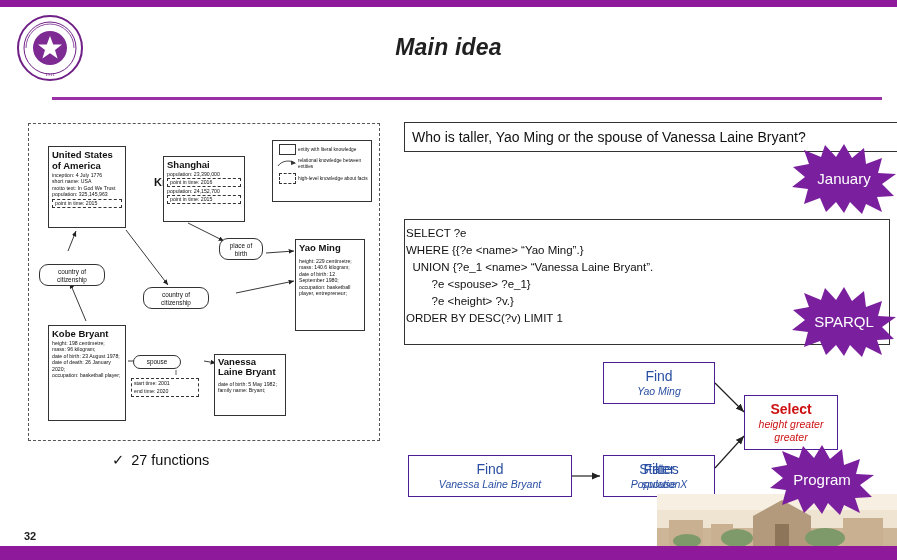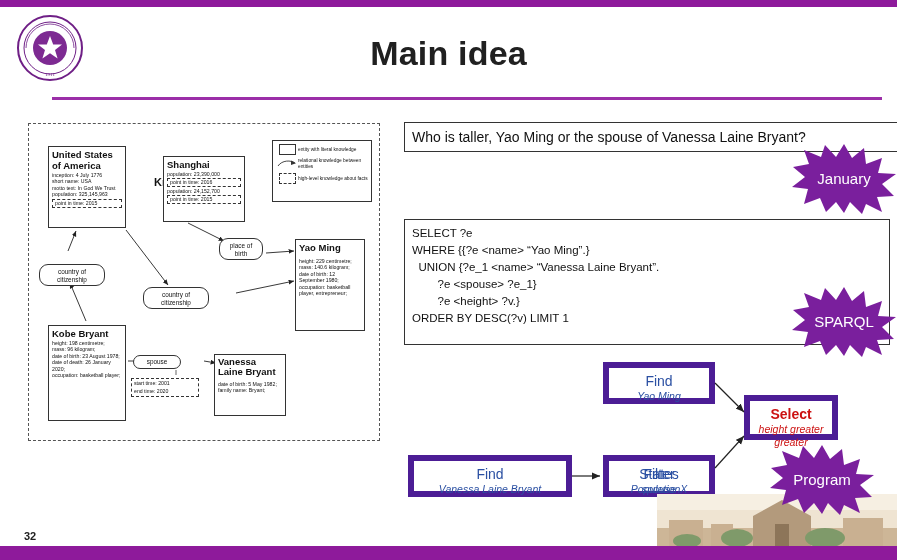--- a/index.html
+++ b/index.html
@@ -32,24 +32,25 @@
     position: absolute;
     left: 52px; top: 97px;
     width: 830px; height: 3px;
     background: #9b2fa8;
   }
   .slide-title {
     position: absolute;
     left: 0; top: 34px;
     width: 897px;
     text-align: center;
-    font-size: 34px;
+    font-size: 23px;
     font-weight: bold;
     color: #202020;
     letter-spacing: 0.2px;
+    font-style: italic;
   }
   .page-number {
     position: absolute;
     left: 24px; bottom: 18px;
     font-size: 11px;
     font-weight: bold;
     color: #202020;
   }
 
   
@@ -162,31 +163,31 @@
     font-size: 14px;
     color: #111;
   }
   .sbox {
     position: absolute;
     left: 404px; top: 219px;
     width: 486px; height: 126px;
     border: 1px solid #333;
     background: #fff;
     box-sizing: border-box;
-    padding: 5px 0 0 7px;
+    padding: 5px 0 0 1px;
     font-size: 11.5px;
     line-height: 17px;
     color: #111;
     white-space: pre;
   }
 
   
   .pbox {
     position: absolute;
-    border: 6px solid #4c1d95;
+    border: 1px solid #4c1d95;
     background: #fff;
     box-sizing: border-box;
     text-align: center;
     padding-top: 5px;
   }
   .pbox .f {
     font-size: 14px;
     color: #2a4fa2;
     line-height: 17px;
   }
@@ -421,41 +422,44 @@
       <div class="f2">Filter</div>
       <div class="a2">PopulationX</div>
     </div>
     <div class="overlap-b">
       <div class="f">States</div>
       <div class="a">spouse</div>
     </div>
   </div>
 </div>
 
-<div class="pbox sel" style="left:744px; top:395px; width:94px; height:45px;">
+<div class="pbox sel" style="left:744px; top:395px; width:94px; height:55px;">
   <div class="f">Select</div>
   <div class="a">height greater</div>
   <div class="a">greater</div>
 </div>
 
 <svg style="position:absolute;left:400px;top:350px;" width="497" height="170">
   <defs>
     <marker id="ah2" markerWidth="8" markerHeight="8" refX="7" refY="3" orient="auto">
       <path d="M0,0 L7,3 L0,6 z" fill="#222"></path>
     </marker>
   </defs>
 
   <line x1="172" y1="126" x2="200" y2="126" stroke="#222" stroke-width="1.2" marker-end="url(#ah2)"></line>
 
   <line x1="315" y1="118" x2="344" y2="86" stroke="#222" stroke-width="1.2" marker-end="url(#ah2)"></line>
 
   <line x1="315" y1="33" x2="344" y2="62" stroke="#222" stroke-width="1.2" marker-end="url(#ah2)"></line>
 </svg>
 
 <div class="bullets">
+  <div>
+    <span class="chk">✓</span><span>27 functions</span>
+  </div>
 </div>
 
 <div class="burst" style="left:790px; top:142px; width:108px; height:72px;">
   <svg width="108" height="72" viewBox="0 0 108 72">
     <polygon points="54,2 62,16 74,6 76,22 92,16 88,31 106,32 92,42 104,54 87,55 92,70 76,62 72,72 60,60 54,71 46,60 36,70 30,56 14,62 18,47 2,45 15,35 3,25 19,22 14,8 31,15 35,3 46,15" fill="#7a1f9d"></polygon>
   </svg>
   <span>January</span>
 </div>
 
 <div class="burst" style="left:790px; top:285px; width:108px; height:72px;">

